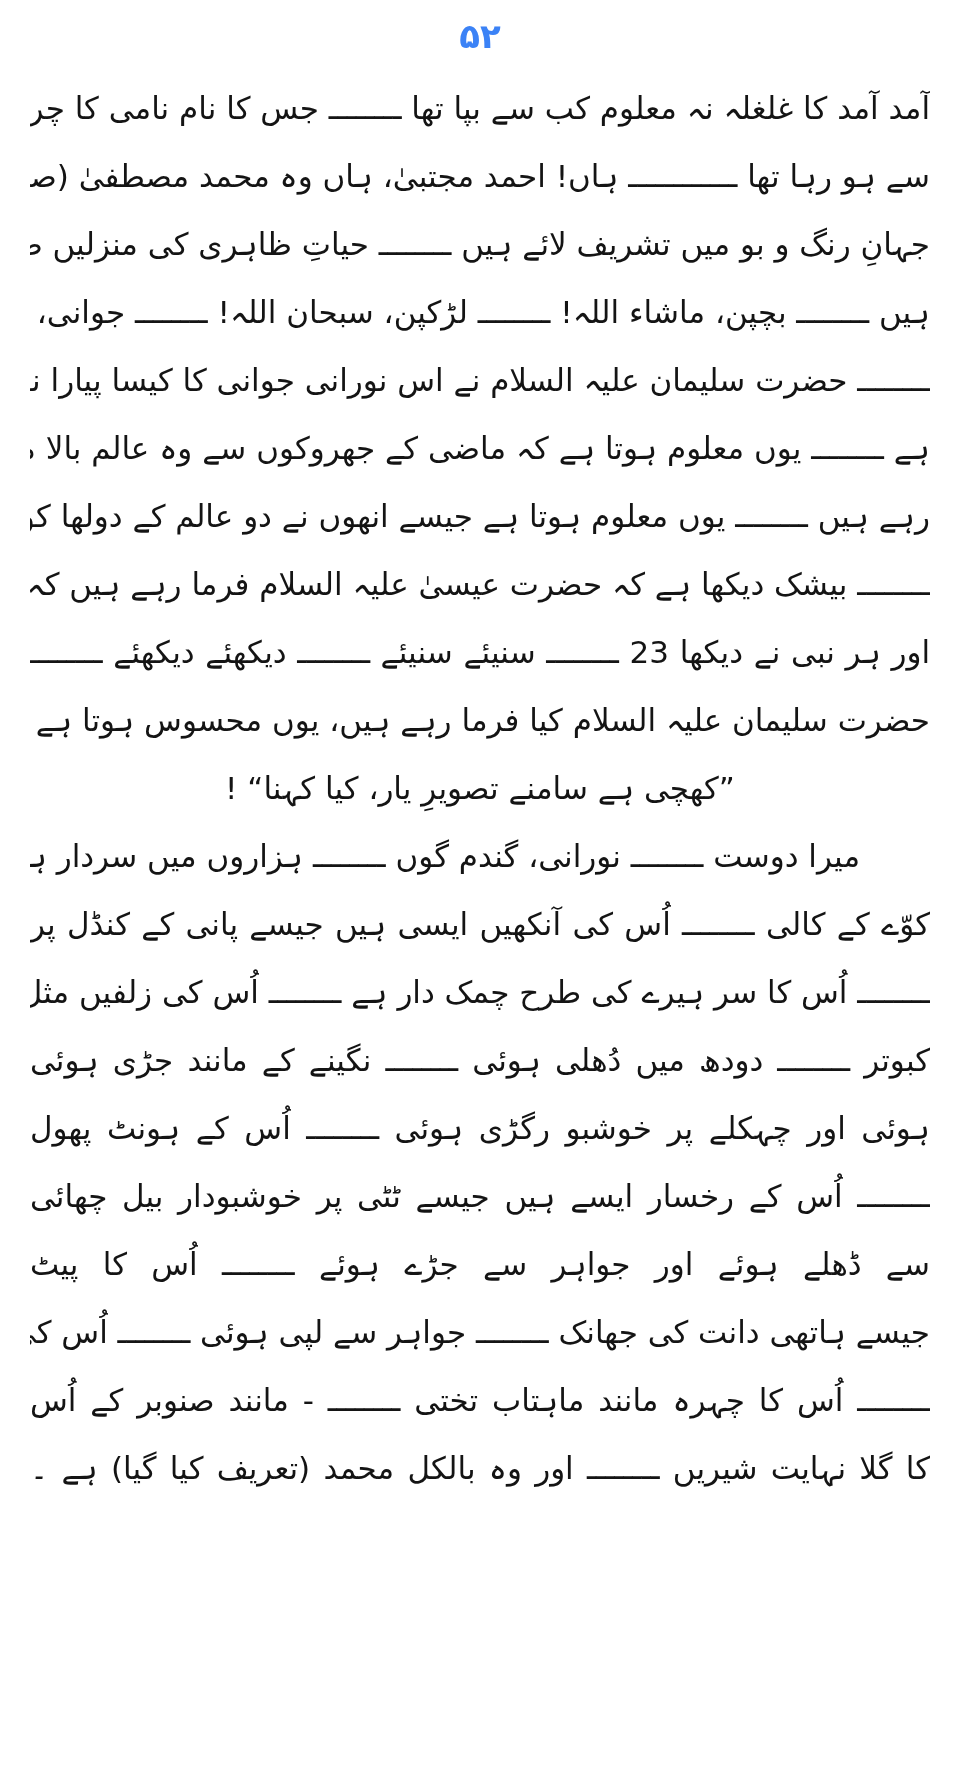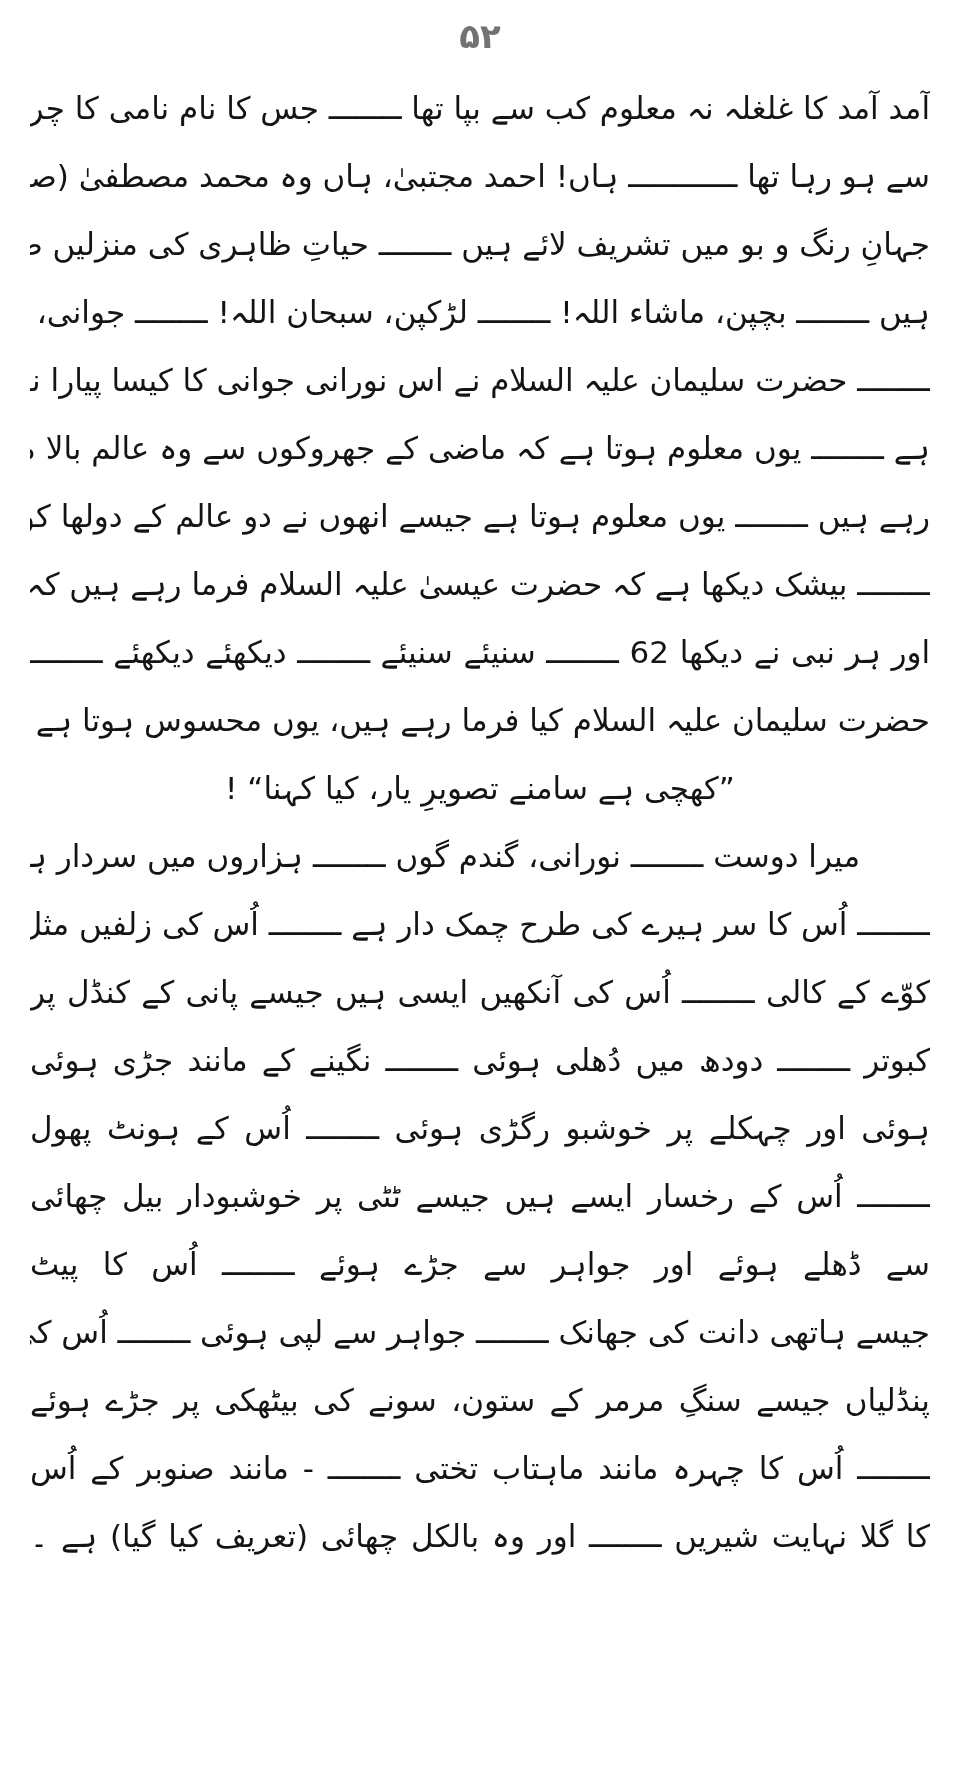--- a/index.html
+++ b/index.html
@@ -22,21 +22,21 @@
     box-sizing: border-box;
     padding: 12px 30px 0 30px;
     direction: rtl;
   }
   .page-number {
     text-align: center;
     font-size: 34px;
     font-weight: bold;
     letter-spacing: 4px;
     margin: 4px 0 18px 0;
-    color: #737373;
+    color: #3b82f6;
   }
   .text-block {
     direction: rtl;
   }
   .line {
     font-size: 31px;
     line-height: 68px;
     height: 68px;
     white-space: nowrap;
     overflow: hidden;
@@ -64,29 +64,28 @@
 
   <div class="text-block">
     <div class="line">آمد آمد کا غلغلہ نہ معلوم کب سے بپا تھا ــــــــ جس کا نام نامی کا چرچا نہ جانے کب</div>
     <div class="line">سے ہو رہا تھا ــــــــــــ ہاں! احمد مجتبیٰ، ہاں وہ محمد مصطفیٰ (صلی اللہ علیہ وسلم)</div>
     <div class="line">جہانِ رنگ و بو میں تشریف لائے ہیں ــــــــ حیاتِ ظاہری کی منزلیں طے فرما رہے</div>
     <div class="line">ہیں ــــــــ بچپن، ماشاء اللہ! ــــــــ لڑکپن، سبحان اللہ! ــــــــ جوانی، نورٌ علی نور</div>
     <div class="line">ــــــــ حضرت سلیمان علیہ السلام نے اس نورانی جوانی کا کیسا پیارا نقشا کھینچا</div>
     <div class="line">ہے ــــــــ یوں معلوم ہوتا ہے کہ ماضی کے جھروکوں سے وہ عالم بالا میں جھانک</div>
     <div class="line">رہے ہیں ــــــــ یوں معلوم ہوتا ہے جیسے انھوں نے دو عالم کے دولھا کو دیکھا ہو</div>
     <div class="line">ــــــــ بیشک دیکھا ہے کہ حضرت عیسیٰ علیہ السلام فرما رہے ہیں کہ میں نے دیکھا</div>
-    <div class="line">اور ہر نبی نے دیکھا 62 ــــــــ سنیئے سنیئے ــــــــ دیکھئے دیکھئے ــــــــ</div>
+    <div class="line">اور ہر نبی نے دیکھا 23 ــــــــ سنیئے سنیئے ــــــــ دیکھئے دیکھئے ــــــــ</div>
     <div class="line">حضرت سلیمان علیہ السلام کیا فرما رہے ہیں، یوں محسوس ہوتا ہے ع</div>
     <div class="line center">”کھچی ہے سامنے تصویرِ یار، کیا کہنا“ !</div>
     <div class="line indent-right">میرا دوست ــــــــ نورانی، گندم گوں ــــــــ ہزاروں میں سردار ہے ــــــــ</div>
+    <div class="line">کوّے کے کالی ــــــــ اُس کی آنکھیں ایسی ہیں جیسے پانی کے کنڈل پر</div>
     <div class="line">ــــــــ اُس کا سر ہیرے کی طرح چمک دار ہے ــــــــ اُس کی زلفیں مثل</div>
-    <div class="line">کوّے کے کالی ــــــــ اُس کی آنکھیں ایسی ہیں جیسے پانی کے کنڈل پر</div>
     <div class="line">کبوتر ــــــــ دودھ میں دُھلی ہوئی ــــــــ نگینے کے مانند جڑی ہوئی</div>
     <div class="line">ہوئی اور چہکلے پر خوشبو رگڑی ہوئی ــــــــ اُس کے ہونٹ پھول</div>
     <div class="line">ــــــــ اُس کے رخسار ایسے ہیں جیسے ٹٹی پر خوشبودار بیل چھائی</div>
     <div class="line">سے ڈھلے ہوئے اور جواہر سے جڑے ہوئے ــــــــ اُس کا پیٹ</div>
     <div class="line">جیسے ہاتھی دانت کی جھانک ــــــــ جواہر سے لپی ہوئی ــــــــ اُس کی</div>
-    <div class="line">پنڈلیاں جیسے سنگِ مرمر کے ستون، سونے کی بیٹھکی پر جڑے ہوئے</div>
     <div class="line">ــــــــ اُس کا چہرہ مانند ماہتاب تختی ــــــــ - مانند صنوبر کے اُس</div>
-    <div class="line">کا گلا نہایت شیریں ــــــــ اور وہ بالکل چھائی (تعریف کیا گیا) ہے ۔</div>
+    <div class="line">کا گلا نہایت شیریں ــــــــ اور وہ بالکل محمد (تعریف کیا گیا) ہے ۔</div>
   </div>
 
 </div>
 
 </body></html>

